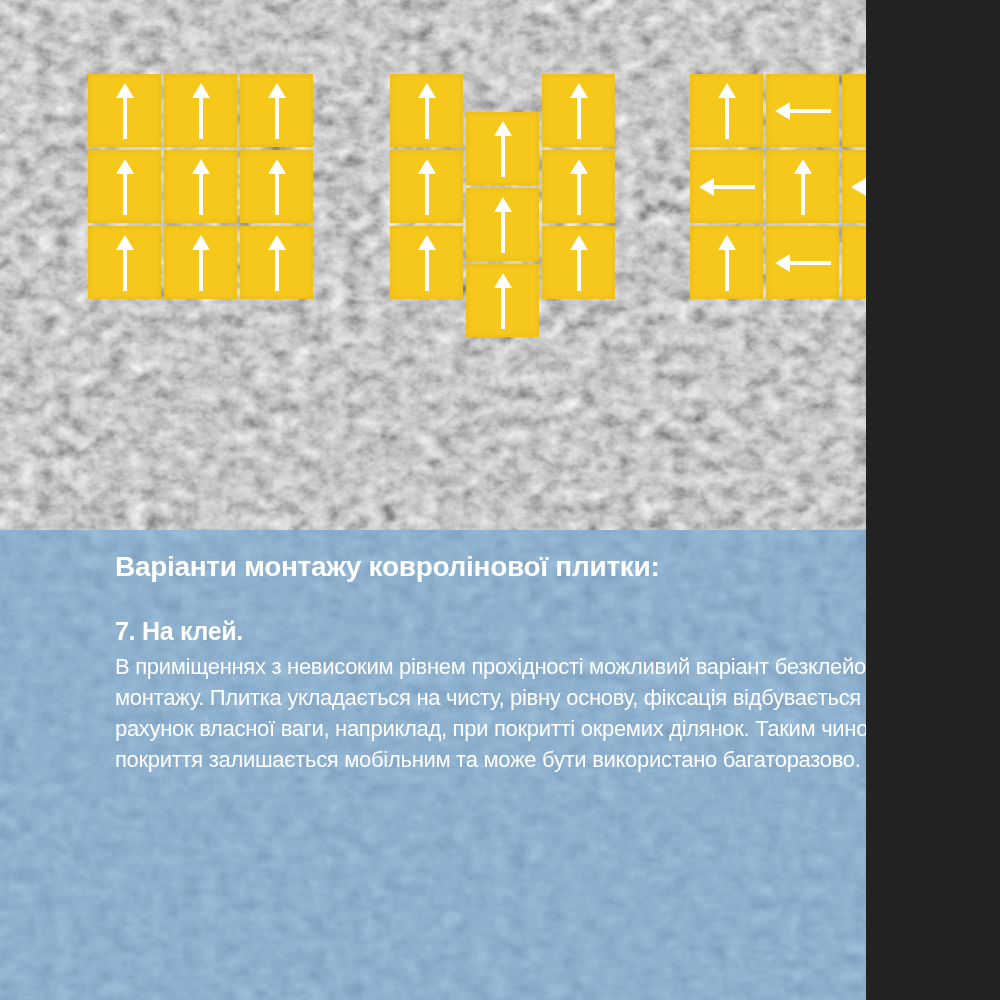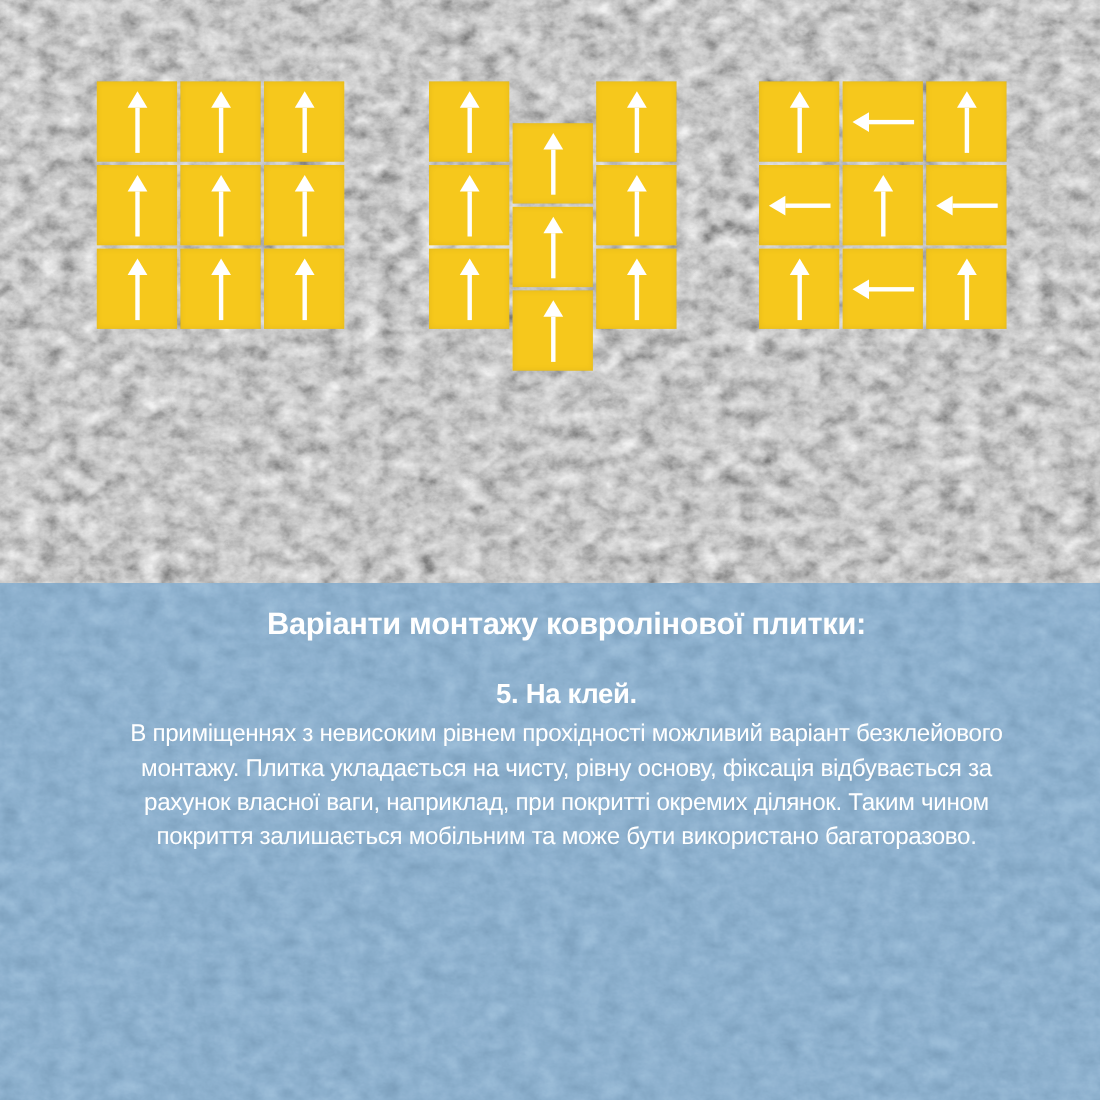--- a/index.html
+++ b/index.html
@@ -1,19 +1,18 @@
 <!DOCTYPE html>
 <html style="--tile-color: #F6C81C; --arrow-color: #FFFFFF; --text-color: #FFFFFF;"><head>
 <meta charset="utf-8">
 <style>
   html,body{margin:0;padding:0;background:#222;}
   .canvas{
-    position:relative;width:1000px;height:1000px;overflow:hidden;
+    position:relative;width:866px;height:1000px;overflow:hidden;
     font-family:"Liberation Sans",sans-serif;
-    text-align:center;
   }
   svg.texture{position:absolute;left:0;top:0;display:block;}
   
   .diagrams{position:absolute;left:0;top:0;width:100%;height:530px;}
   .diagram{position:absolute;top:74px;display:flex;gap:3px;}
   .diagram-0{left:88px;}
   .diagram-1{left:390px;}
   .diagram-2{left:690px;}
   .tile-col{display:flex;flex-direction:column;gap:3px;}
   .tile-col.shifted{margin-top:38px;}
@@ -263,20 +262,20 @@
               <div class="stem"></div>
             </div>
           </div>
         </div>
       </div>
     </div>
 
   <div class="text-panel">
     <h1>Варіанти монтажу ковролінової плитки:</h1>
     <section>
-      <h2>5. На клей.</h2>
+      <h2>7. На клей.</h2>
     </section>
     <section>
       <p>В приміщеннях з невисоким рівнем прохідності можливий варіант безклейового монтажу. Плитка укладається на чисту, рівну основу, фіксація відбувається за рахунок власної ваги, наприклад, при покритті окремих ділянок. Таким чином покриття залишається мобільним та може бути використано багаторазово.</p>
     </section>
   </div>
 
 </div>
 
 </body></html>

